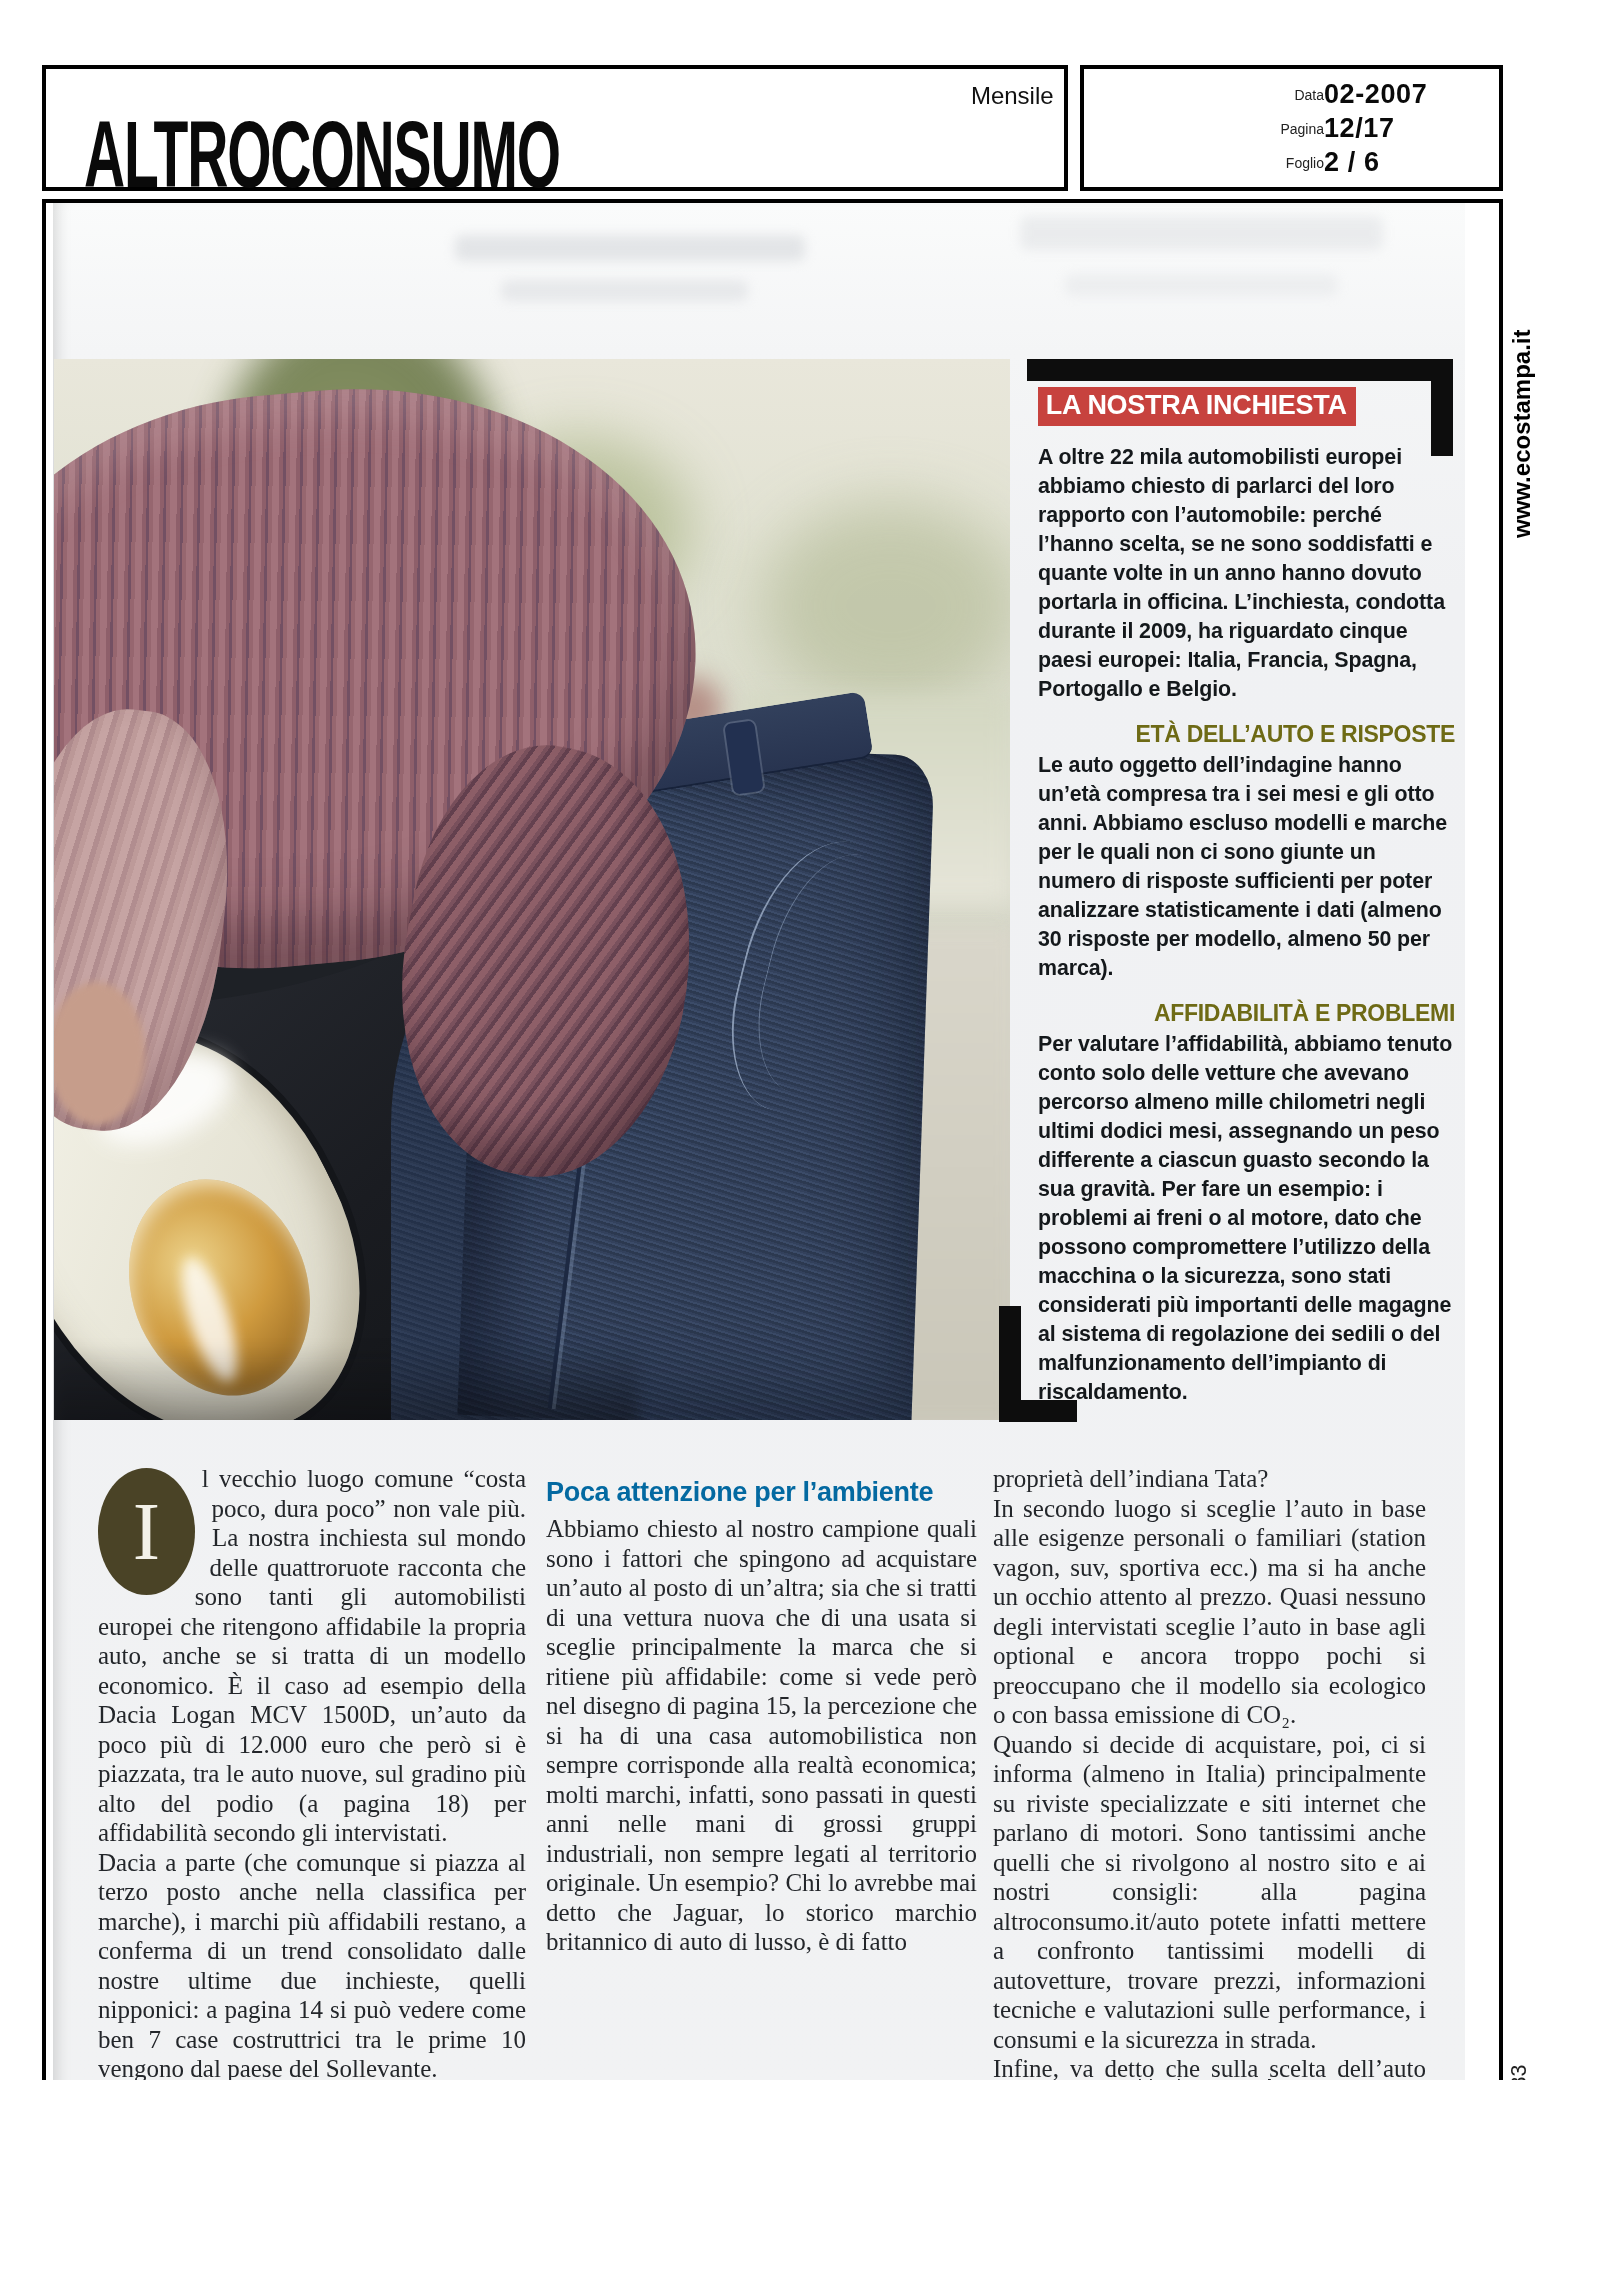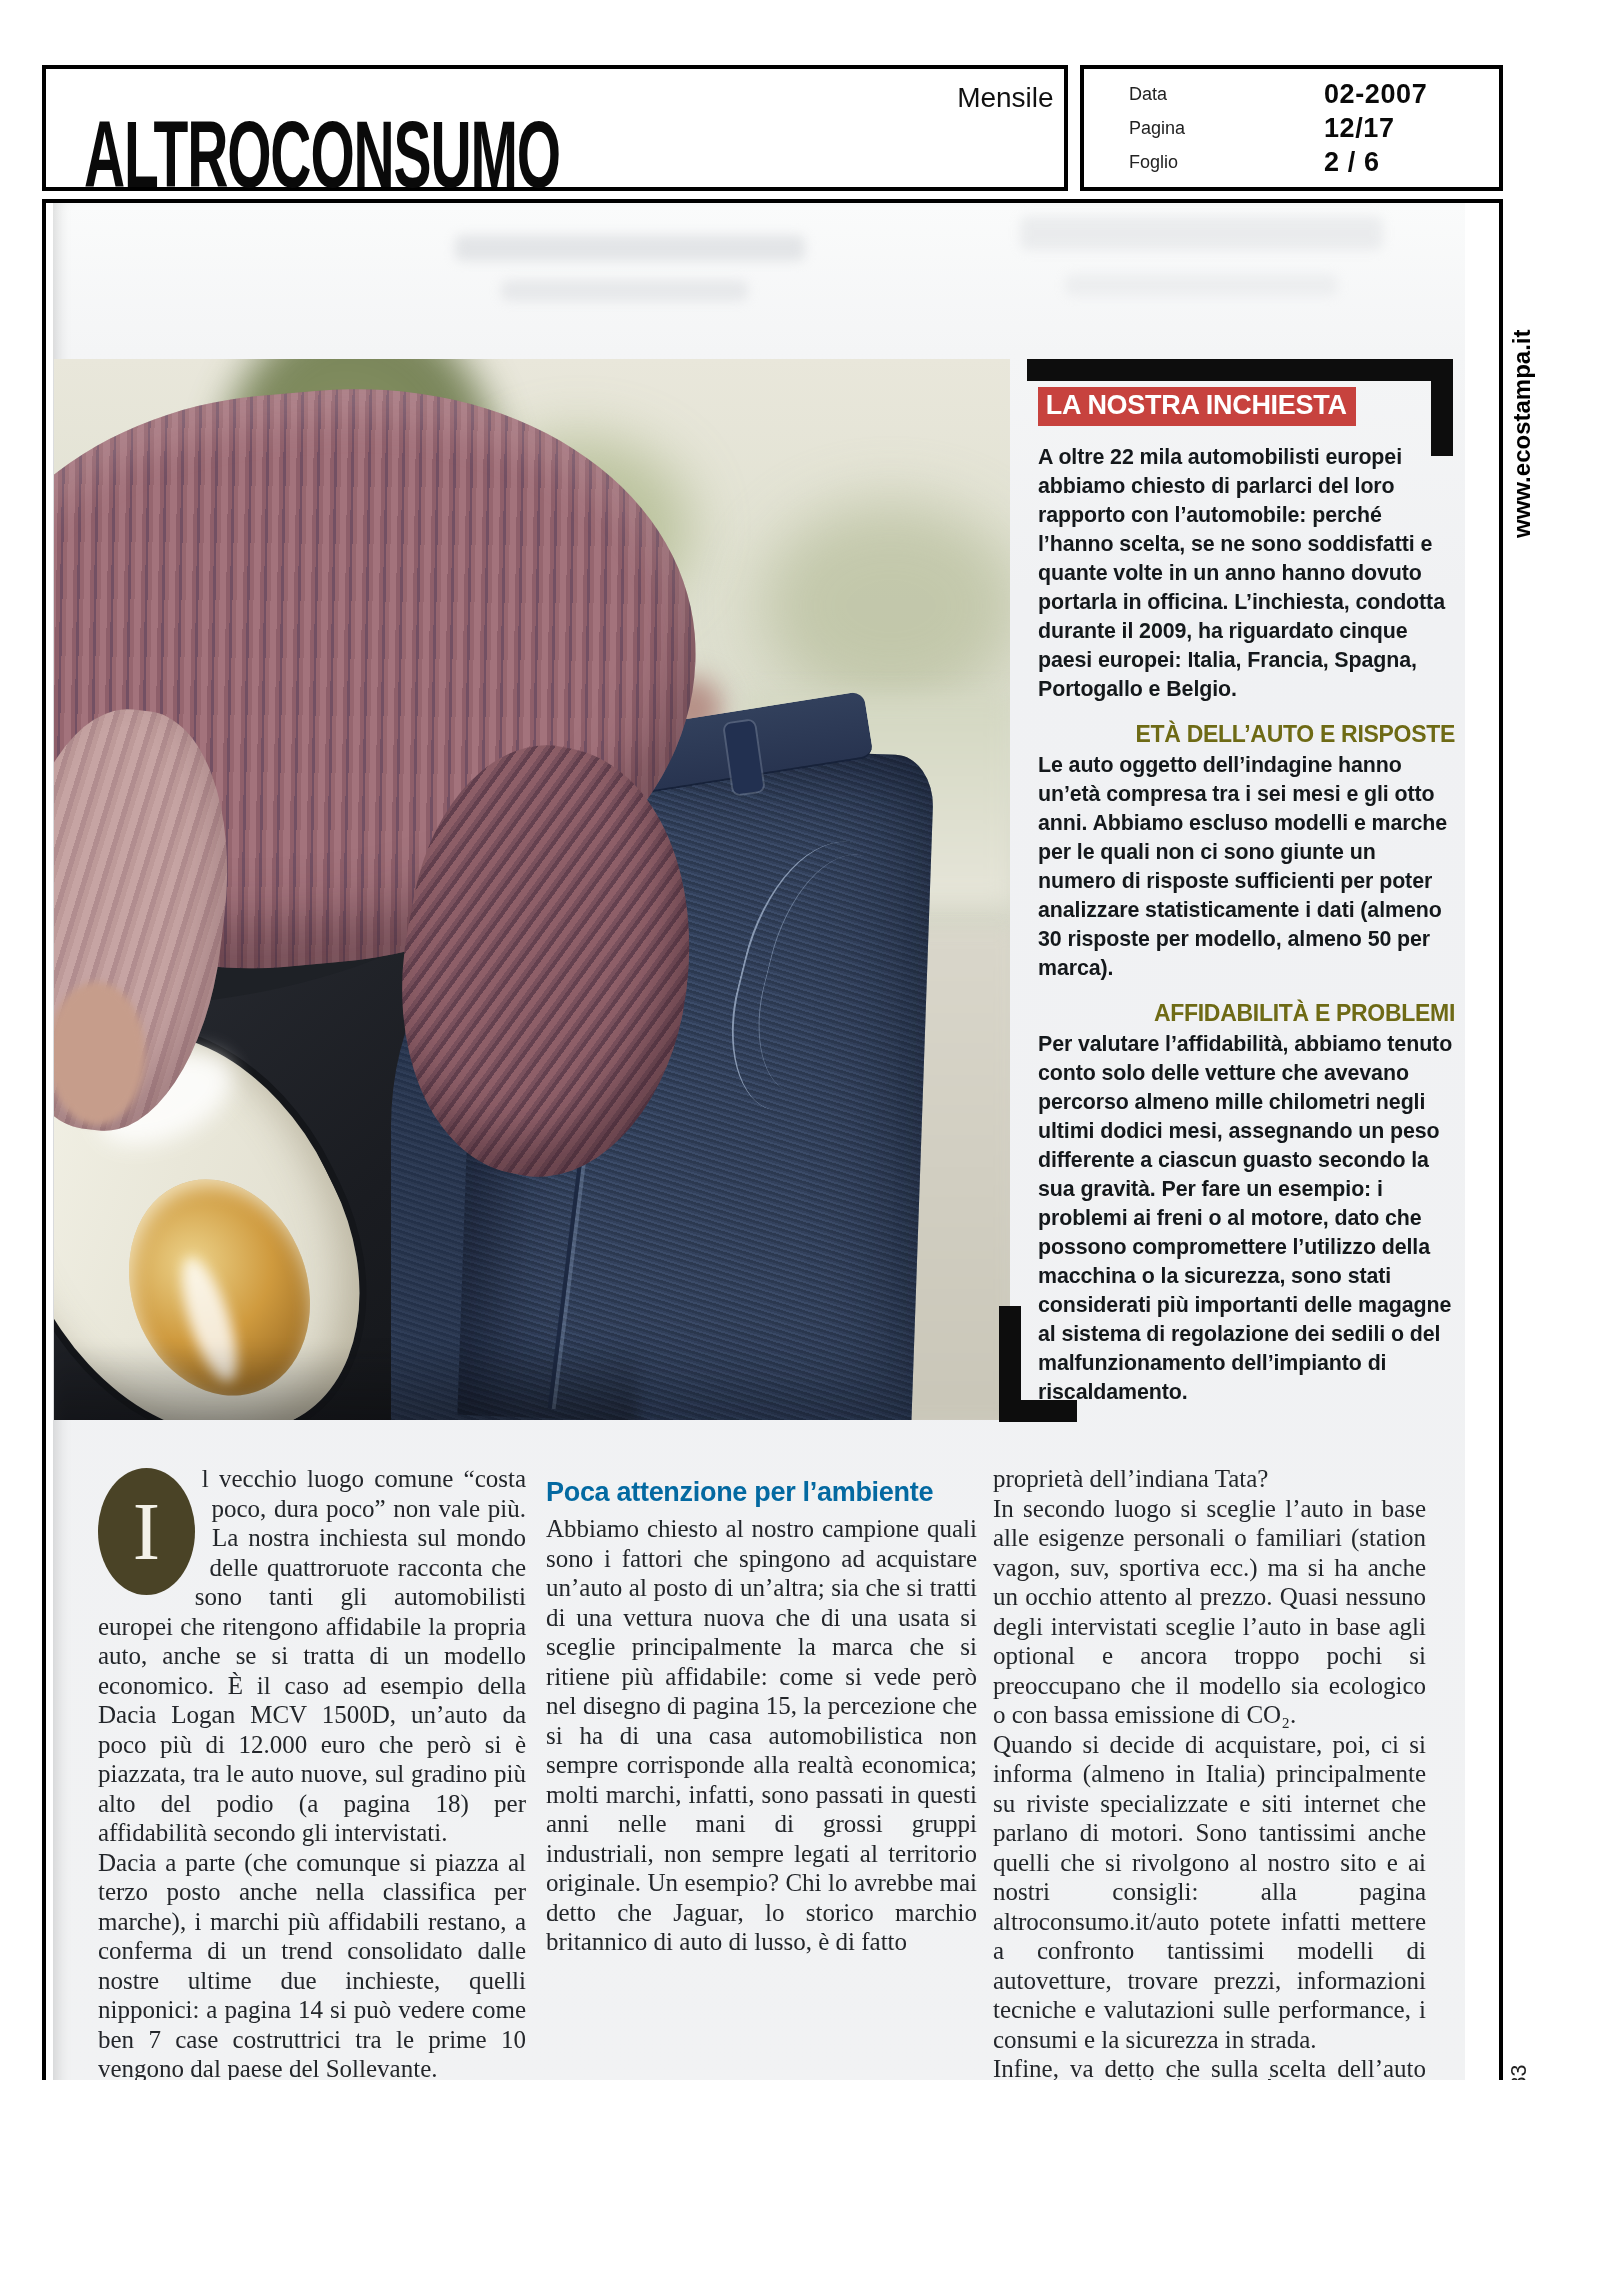--- a/index.html
+++ b/index.html
@@ -11,24 +11,24 @@
     --ink:#14181b;
   }
   html,body{margin:0;padding:0;background:#fff;}
   #page{position:relative;width:1620px;height:2080px;background:#ffffff;font-family:var(--sans);overflow:hidden;}
   .abs{position:absolute;}
 
   
   .logo-box{left:42px;top:65px;width:1018px;height:118px;border:4.5px solid #000;background:#fff;}
   .logo{position:absolute;left:38px;top:31px;font-size:95px;font-weight:900;letter-spacing:-1.9px;color:#0a0a0a;
         transform:scaleX(.60);transform-origin:left center;white-space:nowrap;}
-  .freq{position:absolute;right:10.4px;top:13px;font-size:28px;color:#111;}
+  .freq{position:absolute;right:10.4px;top:13px;font-size:24px;color:#111;}
   .data-box{left:1080px;top:65px;width:415px;height:118px;border:4.5px solid #000;background:#fff;font-family:var(--sans);}
   .db-row{position:absolute;left:45px;height:32px;white-space:nowrap;}
-  .db-row .lbl{display:inline-block;width:195px;font-size:18px;color:#222;vertical-align:middle;}
+  .db-row .lbl{display:inline-block;width:195px;font-size:14px;color:#222;vertical-align:middle;text-align:right;}
   .db-row .val{display:inline-block;font-size:27px;font-weight:700;color:#0a0a0a;vertical-align:middle;letter-spacing:0.6px;}
 
   .vert{writing-mode:vertical-rl;transform:rotate(180deg);white-space:nowrap;}
   .eco{left:1508px;top:214px;height:324px;font-size:24px;font-weight:700;color:#000;}
   .code{left:1507px;top:2065px;height:71px;font-size:21.4px;color:#222;}
 
   
   .frame{left:42px;top:199px;width:1453px;height:1946px;border:4.5px solid #000;background:#fff;}
   .scan{left:6.5px;top:0;right:34px;bottom:27px;background:linear-gradient(180deg,#fafbfb 0px,#f4f5f6 149px,#f0f1f3 389px,#f1f2f3 100%);
         box-shadow:inset 13px 0 15.6px -10.4px rgba(0,0,0,.16);}

